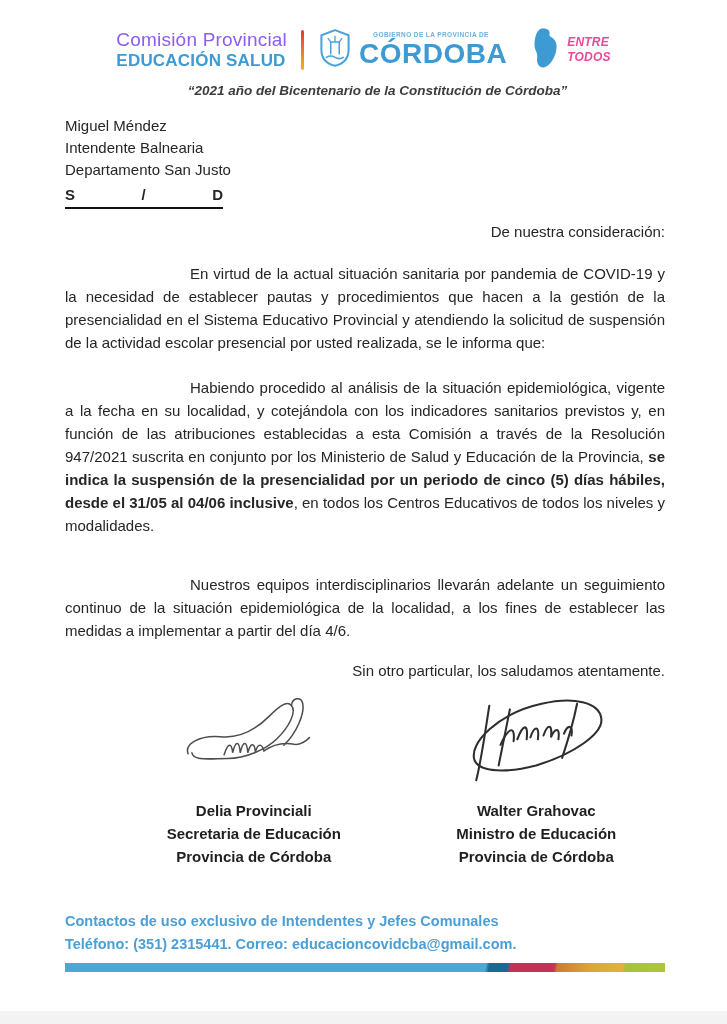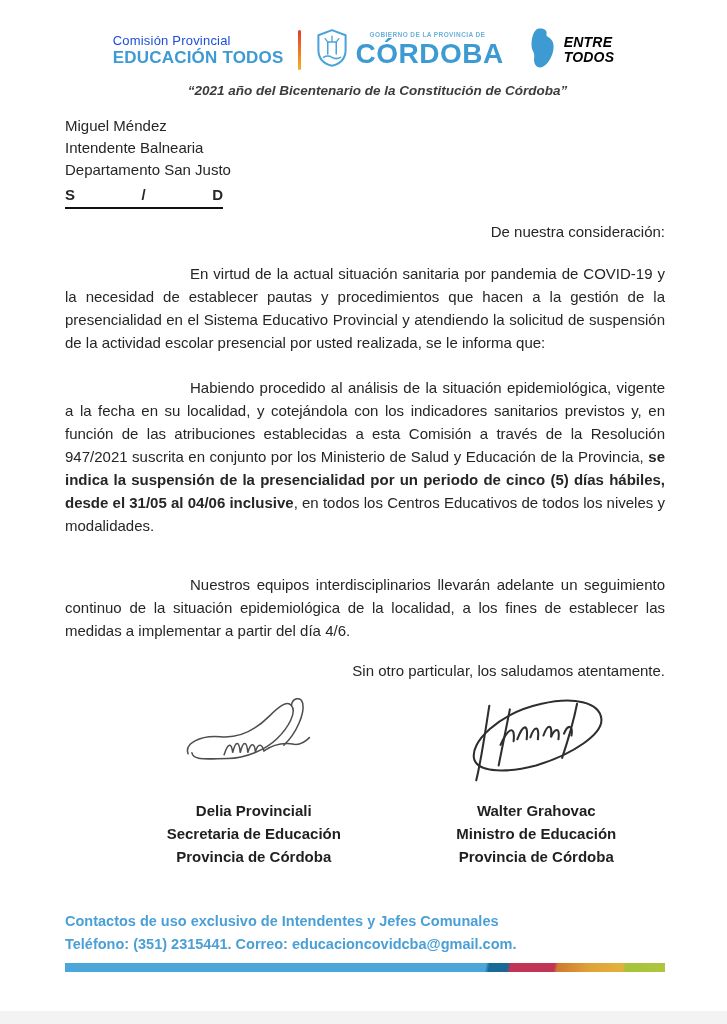--- a/index.html
+++ b/index.html
@@ -15,32 +15,32 @@
   }
   
   .header {
     padding-top:26px;
     display:flex;
     justify-content:center;
     align-items:center;
     gap:14px;
   }
   .org-block { text-align:left; }
-  .org-line1 { font-size:13px; color:#1d4ed8; letter-spacing:.2px; }
+  .org-line1 { font-size:19px; color:#8b5cf6; letter-spacing:.2px; }
   .org-line2 { font-size:17px; font-weight:bold; color:#3d9ad2; letter-spacing:.2px; }
   .divider-bar {
     width:3px; height:40px; border-radius:2px;
     background:linear-gradient(#e03a2e 0%, #ef7d23 55%, #f4b223 100%);
   }
   .gov-block { display:flex; align-items:center; gap:7px; }
   .gov-text { display:flex; flex-direction:column; line-height:1; }
   .gov-small { font-size:6.5px; font-weight:bold; color:#6cb0da; letter-spacing:.4px; margin-bottom:2px; margin-left:14px; }
   .gov-big { font-size:28px; font-weight:bold; color:#3d9ad2; letter-spacing:.5px; }
   .campaign-block { display:flex; align-items:center; gap:6px; margin-left:10px; }
-  .campaign-text { font-size:14px; font-weight:bold; font-style:italic; color:#000000; line-height:15px; letter-spacing:.2px; }
+  .campaign-text { font-size:12px; font-weight:bold; font-style:italic; color:#ec4899; line-height:15px; letter-spacing:.2px; }
   .tagline {
     text-align:center;
     margin-top:9px;
     font-size:13.5px;
     font-weight:bold;
     font-style:italic;
     color:#3c3c3c;
     padding-left:28px;
   }
   
@@ -97,21 +97,21 @@
   }
 </style>
 </head>
 <body>
 
 <div class="page">
 
   <div class="header">
     <div class="org-block">
       <div class="org-line1">Comisión Provincial</div>
-      <div class="org-line2">EDUCACIÓN TODOS</div>
+      <div class="org-line2">EDUCACIÓN SALUD</div>
     </div>
 
     <div class="divider-bar"></div>
 
     <div class="gov-block">
       <span>
         <svg width="34" height="40" viewBox="0 0 40 46" fill="none" stroke="#4aa3d9" stroke-width="2.4" stroke-linecap="round" stroke-linejoin="round">
           <path d="M20 2 L36 8 V25 C36 37 28 42 20 44 C12 42 4 37 4 25 V8 Z"></path>
           <path d="M15 30 V16 h10 v14" stroke-width="1.8"></path>
           <path d="M15 16 l-3 -4 M25 16 l3 -4 M20 15 v-6" stroke-width="1.6"></path>

